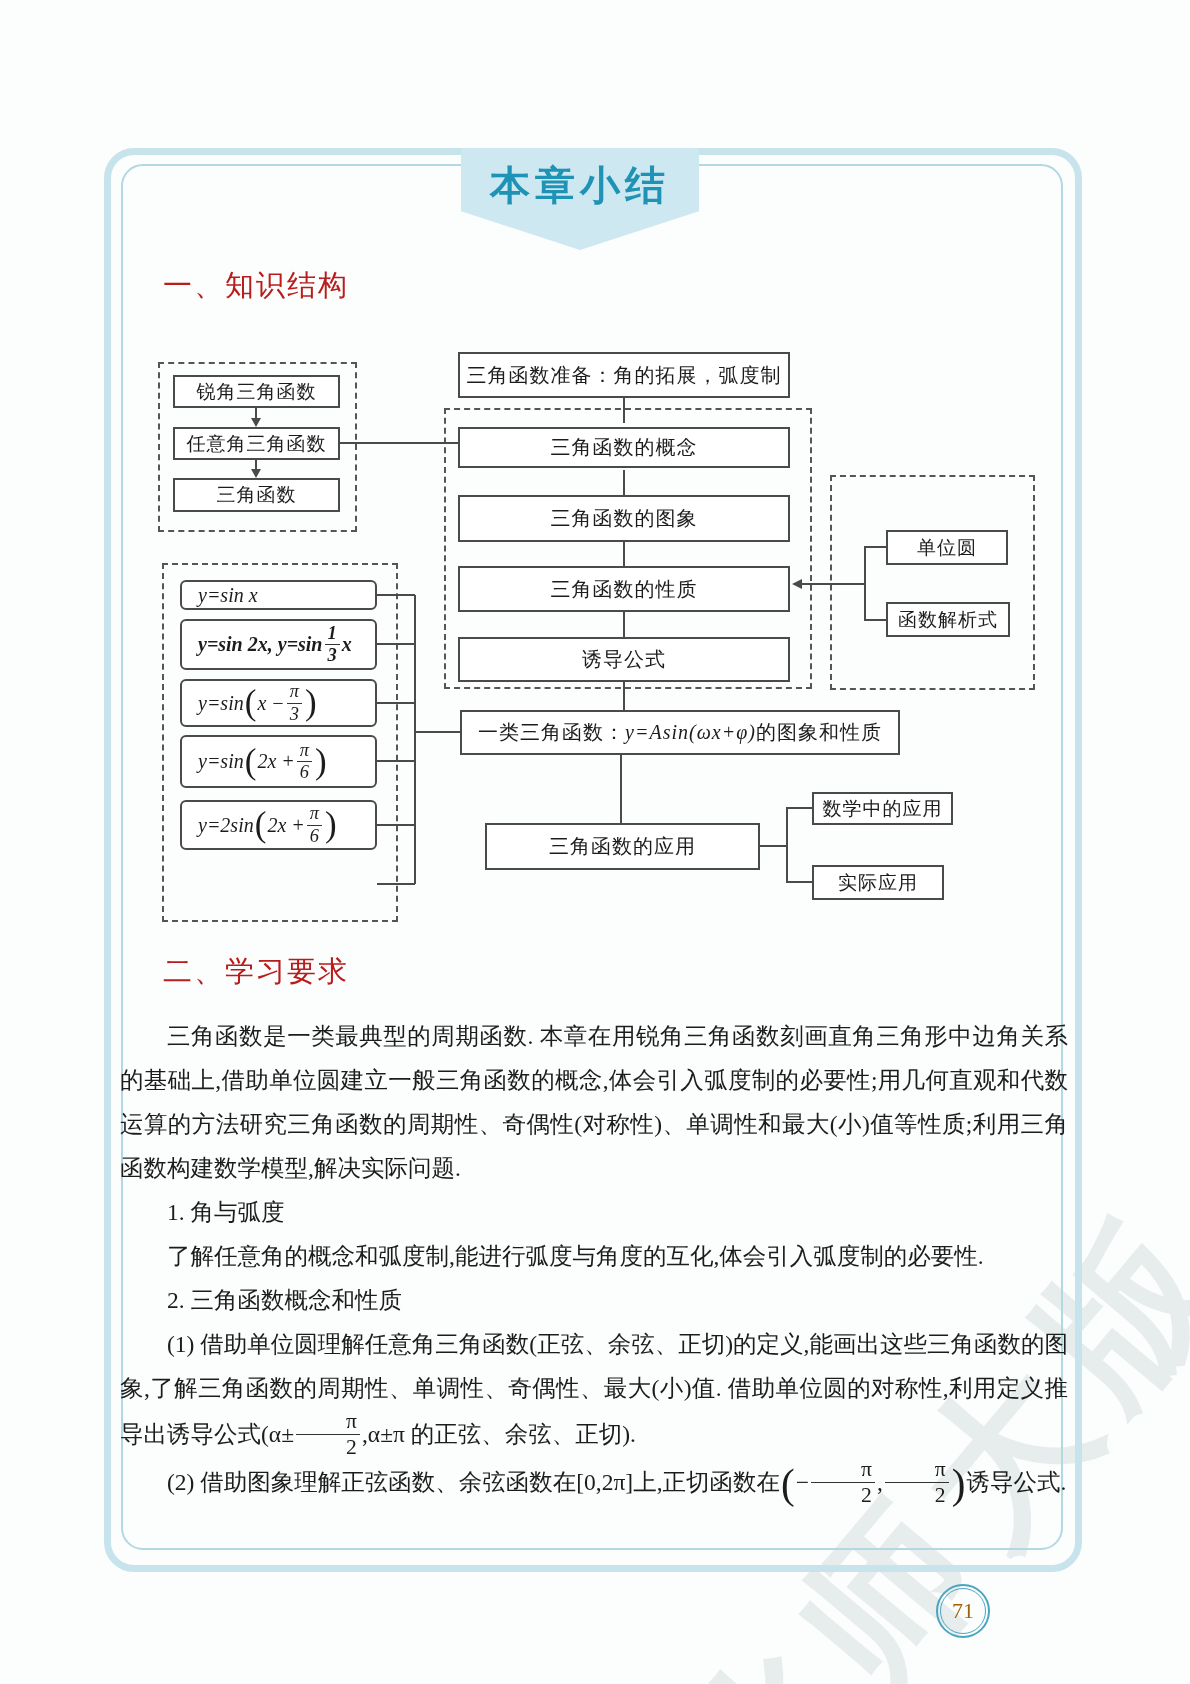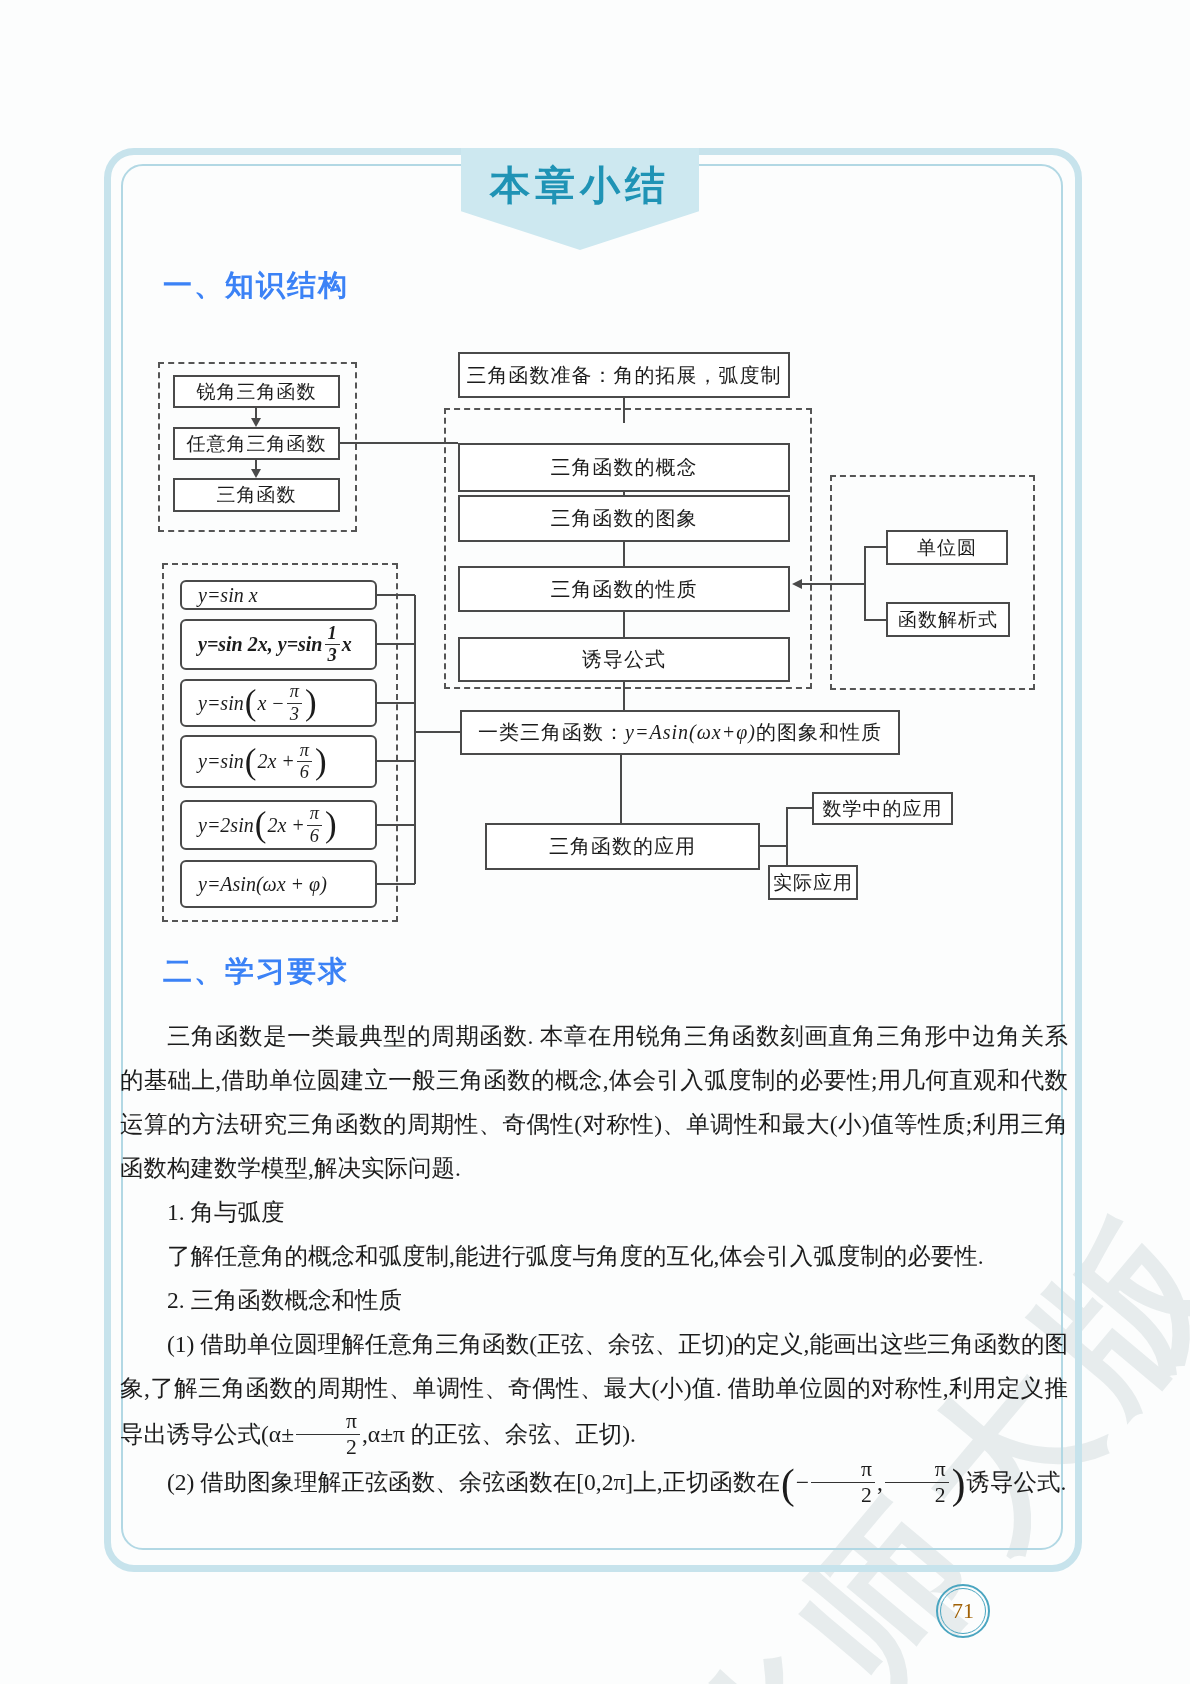--- a/index.html
+++ b/index.html
@@ -12,22 +12,22 @@
   .frame-inner{position:absolute;left:121px;top:164px;width:938px;height:1382px;
                border:2px solid #b2d8e4;border-radius:22px;z-index:1;}
 
   
   .banner{position:absolute;left:461px;top:148px;width:238px;height:102px;background:#cde8f0;
           clip-path:polygon(0 0,100% 0,100% 62%,50% 100%,0 62%);z-index:4;
           display:flex;justify-content:center;align-items:flex-start;padding-top:10px;box-sizing:border-box;}
   .banner span{font-family:"Liberation Sans",sans-serif;font-weight:bold;font-size:40px;
                color:#1f93b5;letter-spacing:5px;}
 
-  .h-sec{position:absolute;font-family:"Liberation Sans",sans-serif;font-weight:bold;
-         font-size:29px;color:#3b82f6;letter-spacing:2px;z-index:3;}
+  .h-sec{position:absolute;font-family:"Liberation Sans",sans-serif;font-weight:normal;
+         font-size:29px;color:#b91c1c;letter-spacing:2px;z-index:3;}
 
   
   .box{position:absolute;border:2px solid #4a4a4a;background:#fff;display:flex;align-items:center;
        justify-content:center;font-size:20px;z-index:3;box-sizing:border-box;letter-spacing:1px;}
   .box.sm{font-size:19px;}
   .dash{position:absolute;border:2px dashed #555;z-index:2;box-sizing:border-box;}
   .hl{position:absolute;height:2px;background:#4a4a4a;z-index:2;}
   .vl{position:absolute;width:2px;background:#4a4a4a;z-index:2;}
   .arr-d{position:absolute;width:0;height:0;border-left:5px solid transparent;
          border-right:5px solid transparent;border-top:9px solid #4a4a4a;z-index:2;}
@@ -81,21 +81,21 @@
 
   <div class="box sm" style="left:173px;top:375px;width:167px;height:33px;text-align:right;">锐角三角函数</div>
   <div class="box sm" style="left:173px;top:427px;width:167px;height:33px;">任意角三角函数</div>
   <div class="box sm" style="left:173px;top:478px;width:167px;height:34px;">三角函数</div>
   <div class="vl" style="left:255px;top:408px;height:11px;"></div>
   <div class="arr-d" style="left:251px;top:418px;"></div>
   <div class="vl" style="left:255px;top:460px;height:10px;"></div>
   <div class="arr-d" style="left:251px;top:469px;"></div>
 
   <div class="box" style="left:458px;top:352px;width:332px;height:46px;">三角函数准备：角的拓展，弧度制</div>
-  <div class="box" style="left:458px;top:443px;width:332px;height:49px;">三角函数的概念</div>
+  <div class="box" style="left:458px;top:427px;width:332px;height:41px;">三角函数的概念</div>
   <div class="box" style="left:458px;top:495px;width:332px;height:47px;">三角函数的图象</div>
   <div class="box" style="left:458px;top:637px;width:332px;height:45px;">诱导公式</div>
   <div class="box" style="left:458px;top:566px;width:332px;height:46px;">三角函数的性质</div>
 
   <div class="vl" style="left:623px;top:398px;height:25px;"></div>
   <div class="vl" style="left:623px;top:470px;height:25px;"></div>
   <div class="vl" style="left:623px;top:542px;height:24px;"></div>
   <div class="vl" style="left:623px;top:612px;height:25px;"></div>
   <div class="vl" style="left:623px;top:682px;height:28px;"></div>
   <div class="hl" style="left:340px;top:442px;width:118px;"></div>
@@ -143,43 +143,40 @@
   <div class="box fbox" style="left:180px;top:800px;width:197px;height:50px;">
     <span>y=2sin</span>
     <span class="bp">(</span>
     <span>2x +</span>
     <span class="frac">
         <span class="num">π</span>
         <span class="den">6</span>
       </span>
     <span class="bp">)</span>
   </div>
-  <div class="box fbox" style="left:180px;top:860px;width:197px;height:48px;">
-    <span>y=Asin(ωx + φ)</span>
-  </div>
 
   <div class="vl" style="left:414px;top:595px;height:289px;"></div>
   <div class="hl" style="left:377px;top:594px;width:38px;"></div>
   <div class="hl" style="left:377px;top:643px;width:38px;"></div>
   <div class="hl" style="left:377px;top:702px;width:38px;"></div>
   <div class="hl" style="left:377px;top:760px;width:38px;"></div>
   <div class="hl" style="left:377px;top:824px;width:38px;"></div>
   <div class="hl" style="left:377px;top:883px;width:38px;"></div>
   <div class="hl" style="left:414px;top:731px;width:46px;"></div>
 
   <div class="box" style="left:460px;top:710px;width:440px;height:45px;font-size:20px;">
     <span>一类三角函数：</span>
       <span class="mit">y=Asin(ωx+φ)</span>
       <span>的图象和性质</span>
   </div>
   <div class="vl" style="left:620px;top:755px;height:68px;"></div>
 
   <div class="box" style="left:485px;top:823px;width:275px;height:47px;">三角函数的应用</div>
   <div class="box sm" style="left:812px;top:792px;width:141px;height:33px;">数学中的应用</div>
-  <div class="box sm" style="left:768px;top:865px;width:90px;height:35px;">实际应用</div>
+  <div class="box sm" style="left:812px;top:865px;width:132px;height:35px;">实际应用</div>
   <div class="hl" style="left:760px;top:845px;width:28px;"></div>
   <div class="vl" style="left:786px;top:807px;height:76px;"></div>
   <div class="hl" style="left:786px;top:807px;width:26px;"></div>
   <div class="hl" style="left:786px;top:881px;width:26px;"></div>
 
   <div class="h-sec" style="left:163px;top:952px;">二、学习要求</div>
 
   <div class="txt">
     <p>三角函数是一类最典型的周期函数. 本章在用锐角三角函数刻画直角三角形中边角关系的基础上,借助单位圆建立一般三角函数的概念,体会引入弧度制的必要性;用几何直观和代数运算的方法研究三角函数的周期性、奇偶性(对称性)、单调性和最大(小)值等性质;利用三角函数构建数学模型,解决实际问题.</p>
     <p>1. 角与弧度</p>

